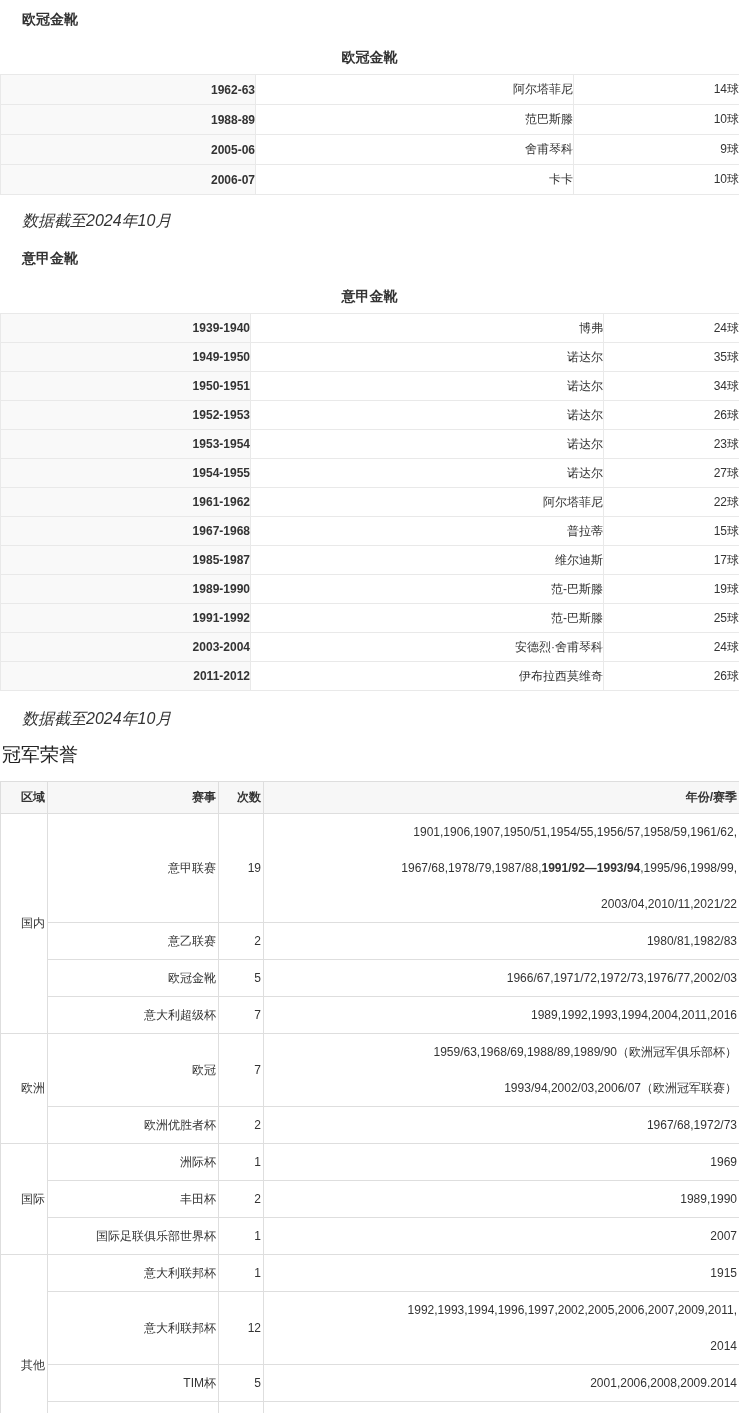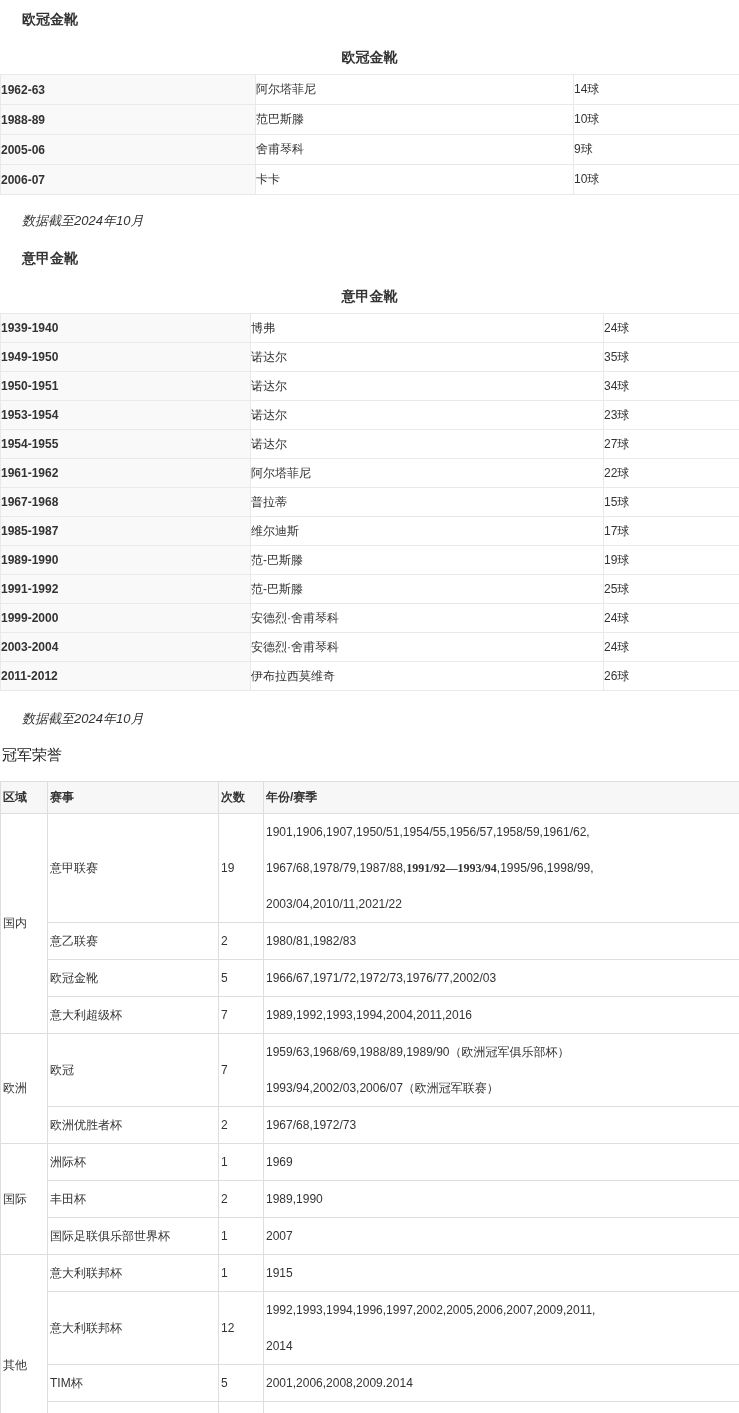--- a/index.html
+++ b/index.html
@@ -2,34 +2,34 @@
 <html lang="zh"><head>
 <meta charset="utf-8">
 <style>
   html,body{margin:0;padding:0;background:#fff;}
   body{width:739px;font-family:"Liberation Sans","DejaVu Sans",sans-serif;color:#333;}
   .sec-heading{font-size:14px;line-height:19px;font-weight:700;color:#333;margin:0 0 0 22px;}
   #sec1-heading{padding-top:10px;}
   #sec2-heading{padding-top:19px;}
   .table-caption{text-align:center;font-weight:700;font-size:14px;line-height:19px;color:#333;margin:19px 0 7px 0;}
   table{border-collapse:collapse;table-layout:fixed;width:739px;font-size:12px;color:#333;}
-  .boot-table td,.boot-table th{border:1px solid #e9e9e9;text-align:left;padding:0;overflow:hidden;}
+  .boot-table td,.boot-table th{border:1px solid #e9e9e9;text-align:right;padding:0;overflow:hidden;}
   .boot-table th{background:#f9f9f9;font-weight:700;}
   .boot-table td{background:#fff;font-weight:400;}
   .boot-table tr{height:30px;}
   #seriea-table tr{height:29px;}
-  .note{font-style:italic;font-size:13px;line-height:18px;color:#333;margin:17px 0 0 22px;}
+  .note{font-style:italic;font-size:16px;line-height:18px;color:#333;margin:17px 0 0 22px;}
   #note2{margin-top:19px;}
-  .honors-heading{font-size:15px;line-height:28px;font-weight:400;color:#222;margin:13px 0 12px 2px;}
-  .honors-table td,.honors-table th{border:1px solid #dedede;text-align:left;padding:0 2px;vertical-align:middle;font-weight:400;}
+  .honors-heading{font-size:19px;line-height:28px;font-weight:400;color:#222;margin:13px 0 12px 2px;}
+  .honors-table td,.honors-table th{border:1px solid #dedede;text-align:right;padding:0 2px;vertical-align:middle;font-weight:400;}
   .honors-table thead th{background:#f7f7f7;font-weight:700;}
   tr.h32{height:32px;} tr.h29{height:29px;} tr.h58{height:58px;} tr.h87{height:87px;} tr.h30{height:30px;}
   .years{line-height:36px;}
   .pre{white-space:pre-line;}
-  b.pre{font-weight:700;font-family:Liberation Serif, serif;}
+  b.pre{font-weight:700;}
 </style>
 </head>
 <body>
 
 <h3 class="sec-heading" id="sec1-heading">欧冠金靴</h3>
 
 <div class="table-caption">欧冠金靴</div>
 
 <table class="boot-table" id="uefa-table">
   <colgroup>
@@ -83,20 +83,25 @@
         <th>1949-1950</th>
         <td>诺达尔</td>
         <td>35球</td>
       </tr>
     <tr>
         <th>1950-1951</th>
         <td>诺达尔</td>
         <td>34球</td>
       </tr>
     <tr>
+        <th>1952-1953</th>
+        <td>诺达尔</td>
+        <td>26球</td>
+      </tr>
+    <tr>
         <th>1953-1954</th>
         <td>诺达尔</td>
         <td>23球</td>
       </tr>
     <tr>
         <th>1954-1955</th>
         <td>诺达尔</td>
         <td>27球</td>
       </tr>
     <tr>
@@ -116,25 +121,20 @@
       </tr>
     <tr>
         <th>1989-1990</th>
         <td>范-巴斯滕</td>
         <td>19球</td>
       </tr>
     <tr>
         <th>1991-1992</th>
         <td>范-巴斯滕</td>
         <td>25球</td>
-      </tr>
-    <tr>
-        <th>1999-2000</th>
-        <td>安德烈·舍甫琴科</td>
-        <td>24球</td>
       </tr>
     <tr>
         <th>2003-2004</th>
         <td>安德烈·舍甫琴科</td>
         <td>24球</td>
       </tr>
     <tr>
         <th>2011-2012</th>
         <td>伊布拉西莫维奇</td>
         <td>26球</td>

